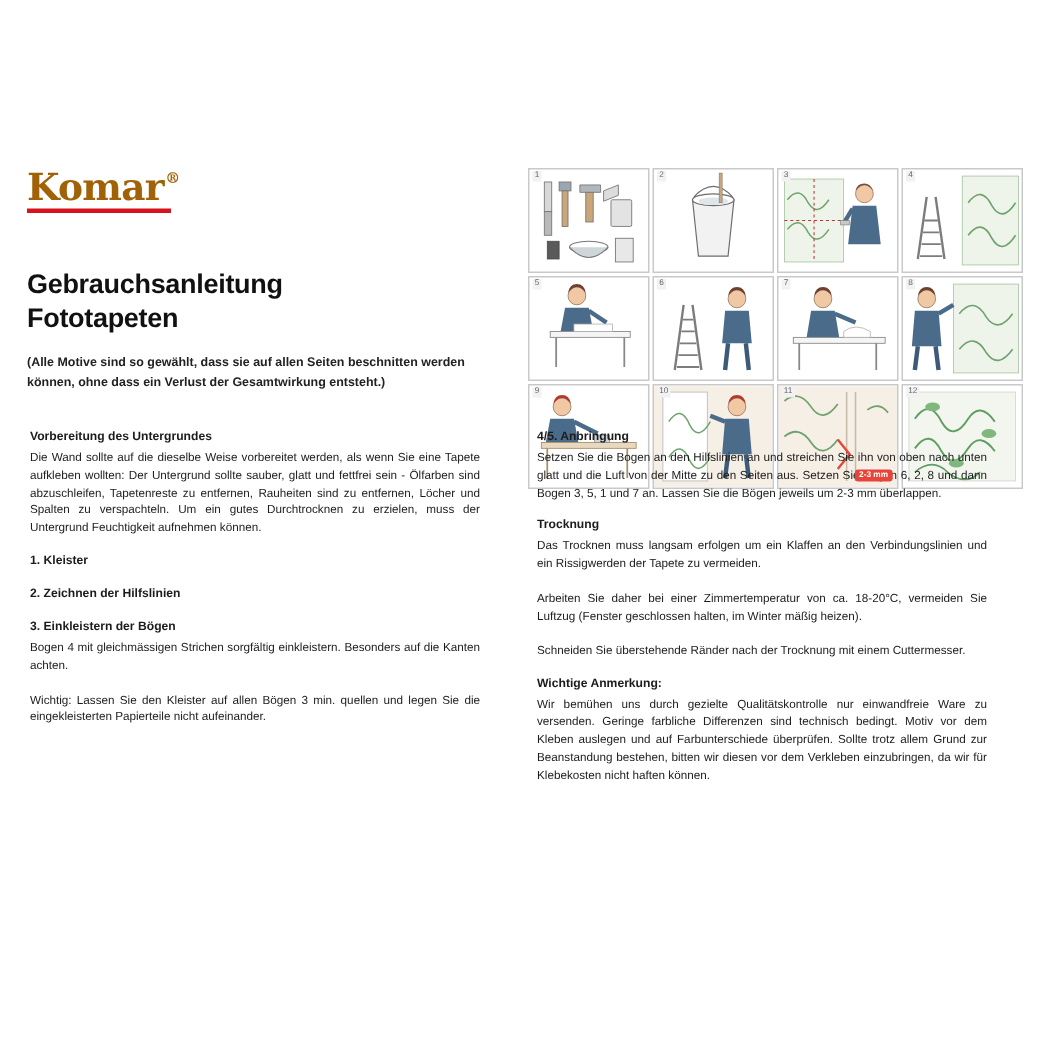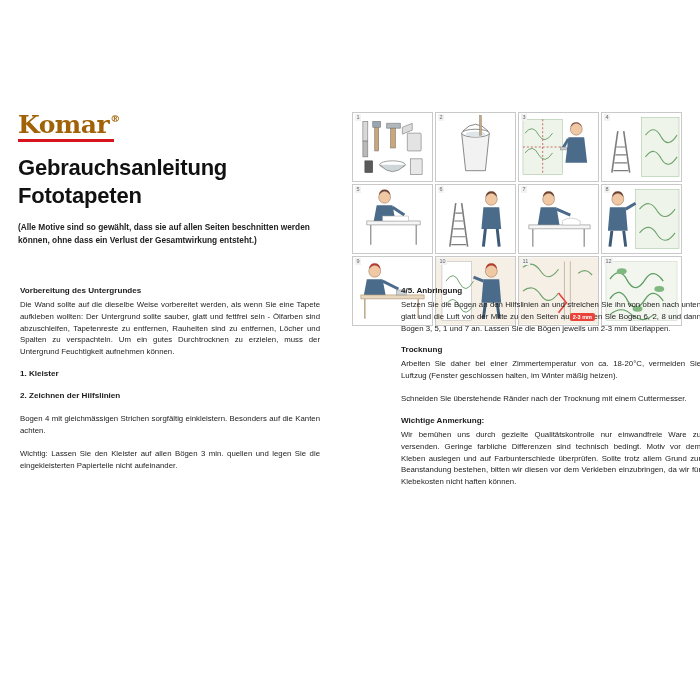--- a/index.html
+++ b/index.html
@@ -47,22 +47,22 @@
     top: -2px;
     left: 1px;
   }
   .brand-rule {
     width: 96px;
     height: 3px;
     background: #d7131c;
     margin-top: 2px;
   }
   .title {
-    margin-top: 12px;
-    font-size: 22px;
+    margin-top: 36px;
+    font-size: 18px;
     font-weight: bold;
     line-height: 1.28;
     letter-spacing: -0.2px;
     color: #111;
   }
   .subnote {
     margin-top: 11px;
     font-size: 8.3px;
     line-height: 1.5;
     font-weight: bold;
@@ -117,21 +117,21 @@
   .col {
     position: absolute;
     top: 286px;
     width: 300px;
     font-size: 7.8px;
     line-height: 1.52;
     color: #1c1c1c;
     text-align: justify;
   }
   .col-left { left: 20px; }
-  .col-right { left: 358px; margin-left: 43px; }
+  .col-right { left: 358px; }
 
   .col h3 {
     font-size: 8.1px;
     font-weight: bold;
     margin: 0 0 2px 0;
     line-height: 1.35;
   }
   .col p {
     margin: 0 0 11px 0;
   }
@@ -330,32 +330,34 @@
       <h3>Vorbereitung des Untergrundes</h3>
       <p>Die Wand sollte auf die dieselbe Weise vorbereitet werden, als wenn Sie eine Tapete aufkleben wollten: Der Untergrund sollte sauber, glatt und fettfrei sein - Ölfarben sind abzuschleifen, Tapetenreste zu entfernen, Rauheiten sind zu entfernen, Löcher und Spalten zu verspachteln. Um ein gutes Durchtrocknen zu erzielen, muss der Untergrund Feuchtigkeit aufnehmen können.</p>
     </div>
     <div class="blk">
       <h3>1. Kleister</h3>
     </div>
     <div class="blk">
       <h3>2. Zeichnen der Hilfslinien</h3>
     </div>
     <div class="blk">
+      <h3>3. Einkleistern der Bögen</h3>
       <p>Bogen 4 mit gleichmässigen Strichen sorgfältig einkleistern. Besonders auf die Kanten achten.</p>
       <p>Wichtig: Lassen Sie den Kleister auf allen Bögen 3 min. quellen und legen Sie die eingekleisterten Papierteile nicht aufeinander.</p>
     </div>
   </div>
 
   <div class="col col-right">
     <div class="blk">
       <h3>4/5. Anbringung</h3>
       <p>Setzen Sie die Bogen an den Hilfslinien an und streichen Sie ihn von oben nach unten glatt und die Luft von der Mitte zu den Seiten aus. Setzen Sie Bogen 6, 2, 8 und dann Bogen 3, 5, 1 und 7 an. Lassen Sie die Bögen jeweils um 2-3 mm überlappen.</p>
     </div>
     <div class="blk">
       <h3>Trocknung</h3>
+      <p>Das Trocknen muss langsam erfolgen um ein Klaffen an den Verbindungslinien und ein Rissigwerden der Tapete zu vermeiden.</p>
       <p>Arbeiten Sie daher bei einer Zimmertemperatur von ca. 18-20°C, vermeiden Sie Luftzug (Fenster geschlossen halten, im Winter mäßig heizen).</p>
     </div>
     <div class="blk">
       <p>Schneiden Sie überstehende Ränder nach der Trocknung mit einem Cuttermesser.</p>
     </div>
     <div class="blk">
       <h3>Wichtige Anmerkung:</h3>
       <p>Wir bemühen uns durch gezielte Qualitätskontrolle nur einwandfreie Ware zu versenden. Geringe farbliche Differenzen sind technisch bedingt. Motiv vor dem Kleben auslegen und auf Farbunterschiede überprüfen. Sollte trotz allem Grund zur Beanstandung bestehen, bitten wir diesen vor dem Verkleben einzubringen, da wir für Klebekosten nicht haften können.</p>
     </div>
   </div>

